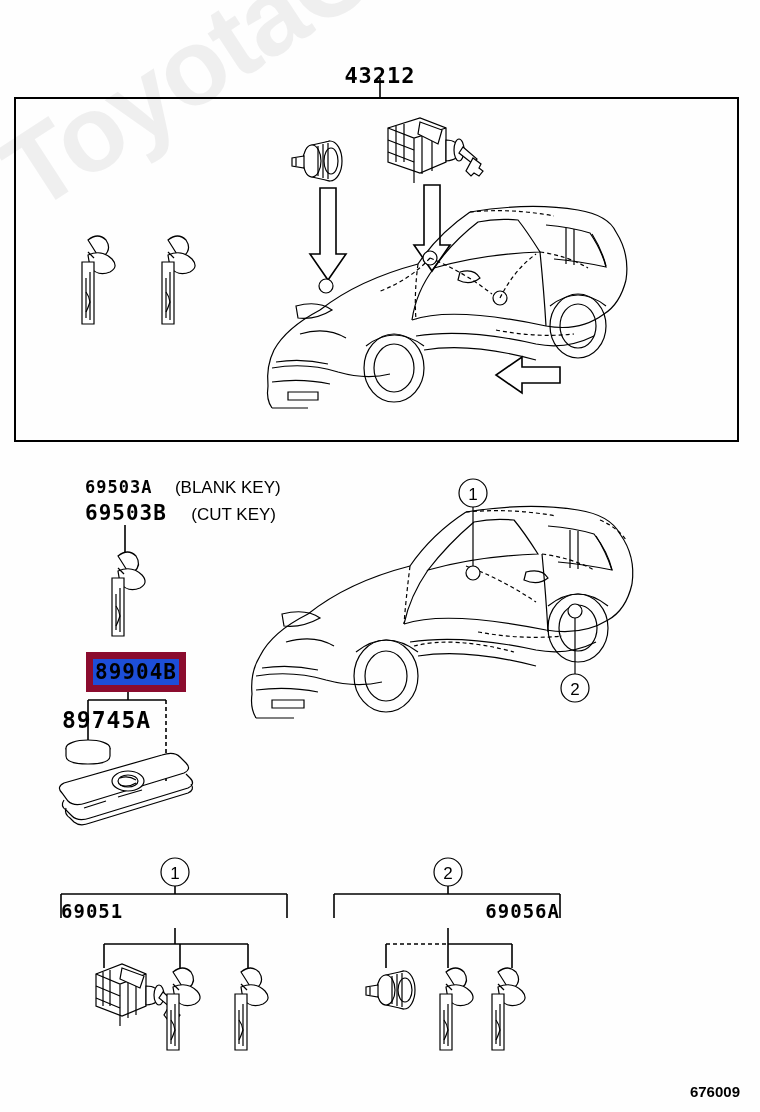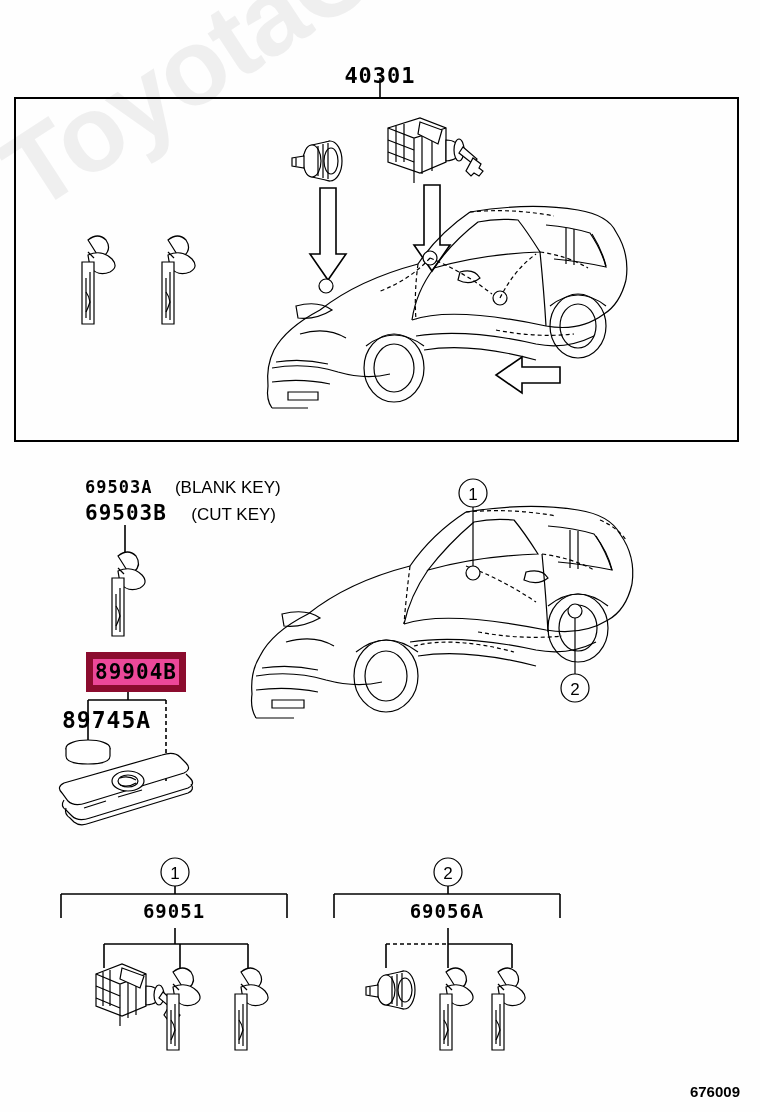--- a/index.html
+++ b/index.html
@@ -43,21 +43,21 @@
   .pn-note{
     font-family:"Liberation Sans", sans-serif;
     font-weight:normal;
     letter-spacing:0px;
   }
 
   
   .highlight-box{
     position:absolute;
     box-sizing:border-box;
-    background:#ec4899;
+    background:#1d4ed8;
     display:flex;
     align-items:center;
     justify-content:center;
   }
   .highlight-box .pn-inner{
     font-family:"DejaVu Sans Mono", monospace;
     font-weight:bold;
     letter-spacing:1px;
     font-size:21px;
   }
@@ -93,21 +93,21 @@
     font-weight:bold;
   }
 </style>
 </head>
 <body>
 
 <div class="page">
 
   <div class="watermark">ToyotaCarMiro.ru</div>
 
-  <div class="pn" style="left:0;top:63px;width:760px;text-align:center;font-size:22px;">40301</div>
+  <div class="pn" style="left:0;top:63px;width:760px;text-align:center;font-size:22px;">43212</div>
 
   <div class="frame" style="left:14px;top:97px;width:725px;height:345px;"></div>
 
   <svg width="760" height="1112">
 
     <line class="ln med" x1="380" y1="78" x2="380" y2="97"></line>
 
     <g>
       <path class="ln thin fillwhite" d="M88,240 q10,-8 18,0 q6,9 -2,16 l-4,3 z"></path>
       <path class="ln thin fillwhite" d="M88,255 q14,-6 24,4 q7,8 -2,13 q-12,5 -20,-5 z"></path>
@@ -410,19 +410,19 @@
     <span class="pn" style="position:static;font-size:21px;">69503B</span>
     <span class="pn pn-note" style="position:static;font-size:17px;margin-left:20px;">(CUT KEY)</span>
   </div>
 
   <div class="highlight-box" style="left:86px;top:652px;width:100px;height:40px;border:7px solid #8B0C2E;">
     <span class="pn-inner">89904B</span>
   </div>
 
   <div class="pn" style="left:62px;top:707px;font-size:23px;">89745A</div>
 
-  <div class="pn" style="left:61px;top:900px;width:226px;text-align:center;font-size:19px;">69051</div>
-
-  <div class="pn" style="left:334px;top:900px;width:226px;text-align:center;font-size:19px;">69056A</div>
+  <div class="pn" style="left:61px;top:900px;width:226px;font-size:19px;">69051</div>
+
+  <div class="pn" style="left:334px;top:900px;width:226px;text-align:right;font-size:19px;">69056A</div>
 
   <div class="footer-code" style="right:20px;bottom:12px;font-size:15px;">676009</div>
 
 </div>
 
 </body></html>

